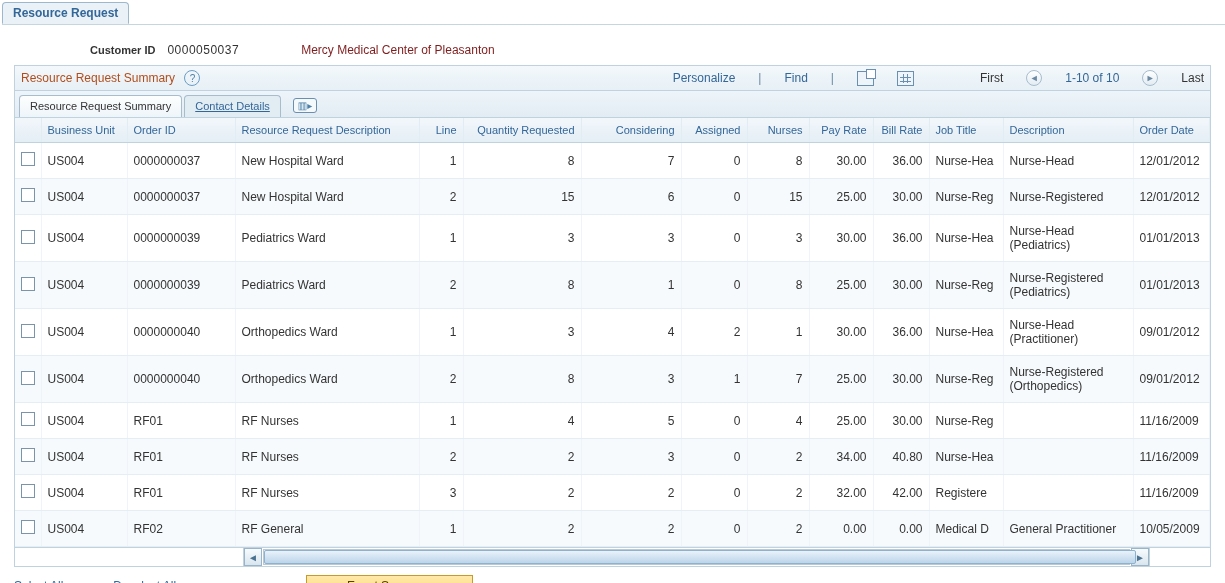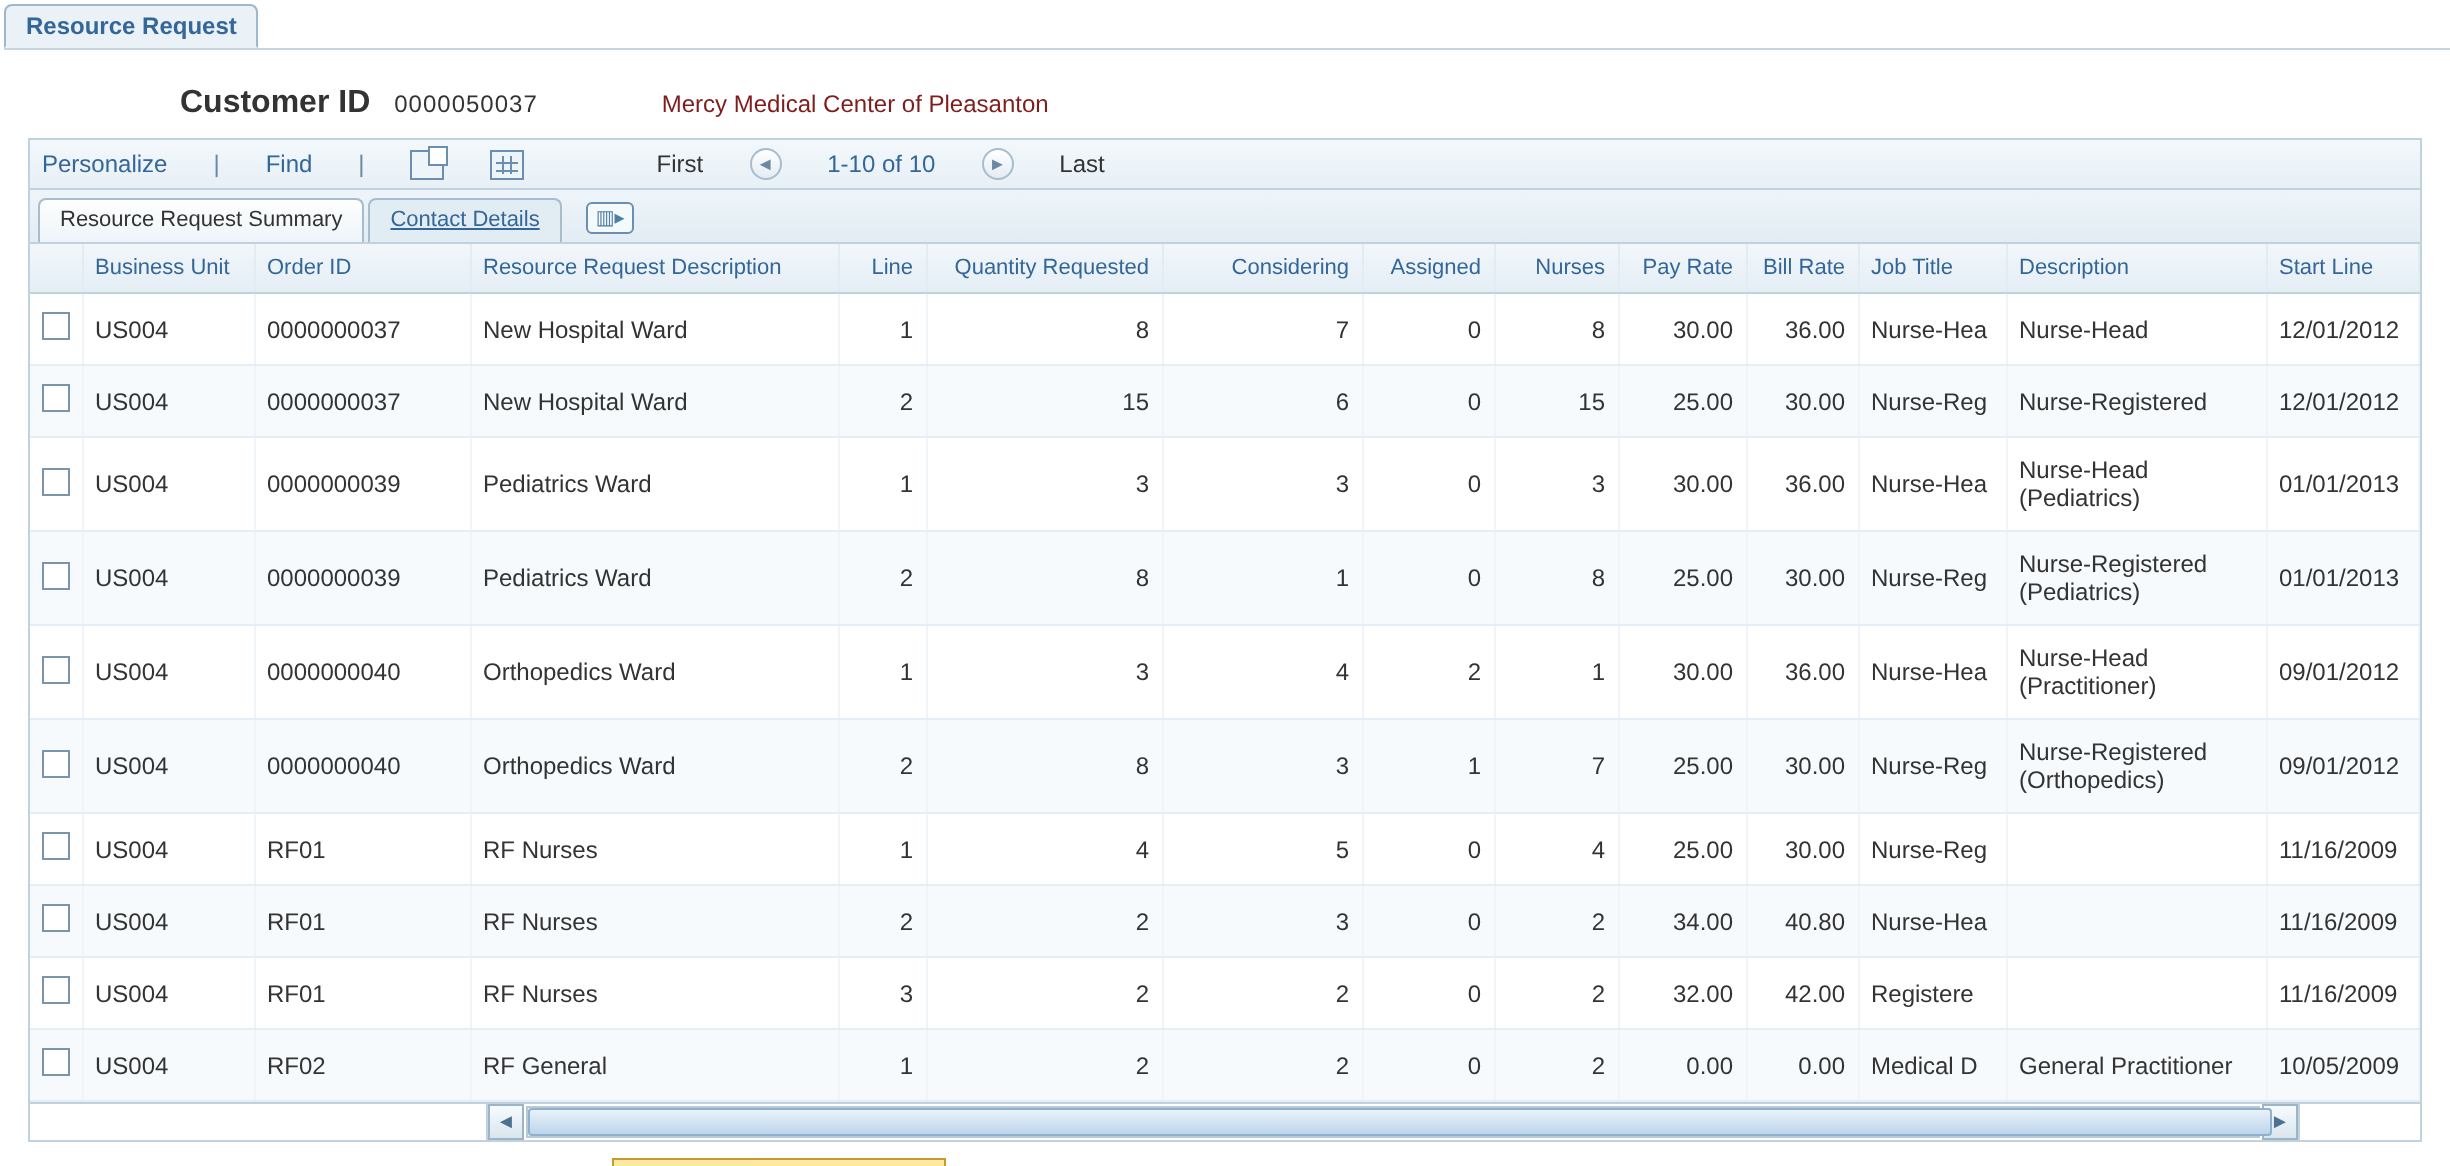--- a/index.html
+++ b/index.html
@@ -23,21 +23,21 @@
     padding: 3px 10px;
     border: 1px solid #9db7cc;
     border-bottom: 1px solid #eaf2f7;
     background: #eaf2f7;
     border-top-left-radius: 4px;
     border-top-right-radius: 4px;
   }
 
   
   .cust-row { margin: 18px 0 8px 90px; display: flex; align-items: center; gap: 12px; }
-  .cust-label { color: #333; font-weight: bold; font-size: 16px; }
+  .cust-label { color: #333; font-weight: bold; font-size: 11px; }
   .cust-id { color: #333; letter-spacing: .5px; }
   .cust-name { color: #7f1d1d; margin-left: 50px; }
 
   
   .summary-bar {
     margin: 0 14px;
     border: 1px solid #c1d2df;
     background: linear-gradient(#f3f8fb,#e7f0f6);
     height: 24px;
     display: flex;
@@ -146,20 +146,24 @@
   <span class="page-tab">Resource Request</span>
 </div>
 
 <div class="cust-row">
   <span class="cust-label">Customer ID</span>
   <span class="cust-id">0000050037</span>
   <span class="cust-name">Mercy Medical Center of Pleasanton</span>
 </div>
 
 <div class="summary-bar">
+  <div>
+    <span class="summary-title">Resource Request Summary</span>
+    <span class="help-icon">?</span>
+  </div>
   <div class="bar-right">
     <a href="#">Personalize</a>
     <span class="sep">|</span>
     <a href="#">Find</a>
     <span class="sep">|</span>
     <span class="mini-icon popout"></span>
     <span class="mini-icon grid"></span>
     <span style="width:20px;"></span>
     <span class="nav-text">First</span>
     <span class="nav-btn">◄</span>
@@ -204,21 +208,21 @@
         <th>Resource Request Description</th>
         <th class="num">Line</th>
         <th class="num">Quantity Requested</th>
         <th class="num">Considering</th>
         <th class="num">Assigned</th>
         <th class="num">Nurses</th>
         <th class="num">Pay Rate</th>
         <th class="num">Bill Rate</th>
         <th>Job Title</th>
         <th>Description</th>
-        <th>Start Line</th>
+        <th>Order Date</th>
         <th></th>
       </tr>
     </thead>
     <tbody id="grid-body">
             <tr>
               <td style="text-align: center;"><span class="chk"></span></td>
               <td>US004</td>
               <td>0000000037</td>
               <td>New Hospital Ward</td>
               <td class="num">1</td>

